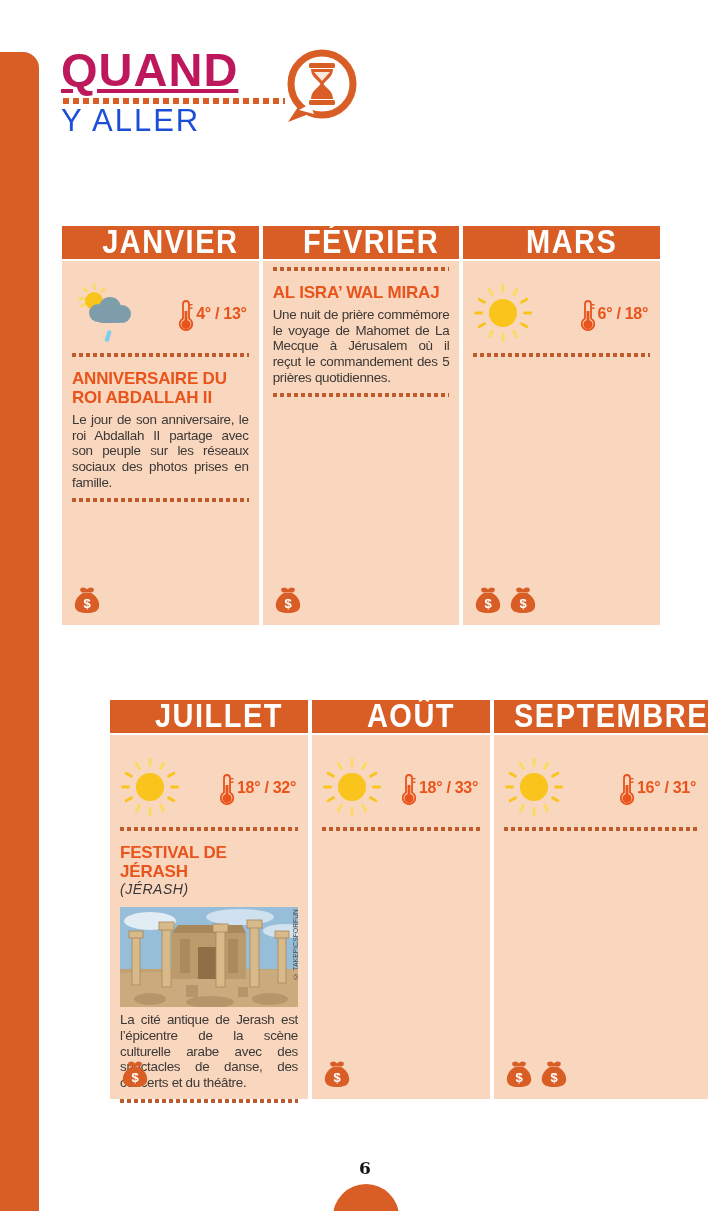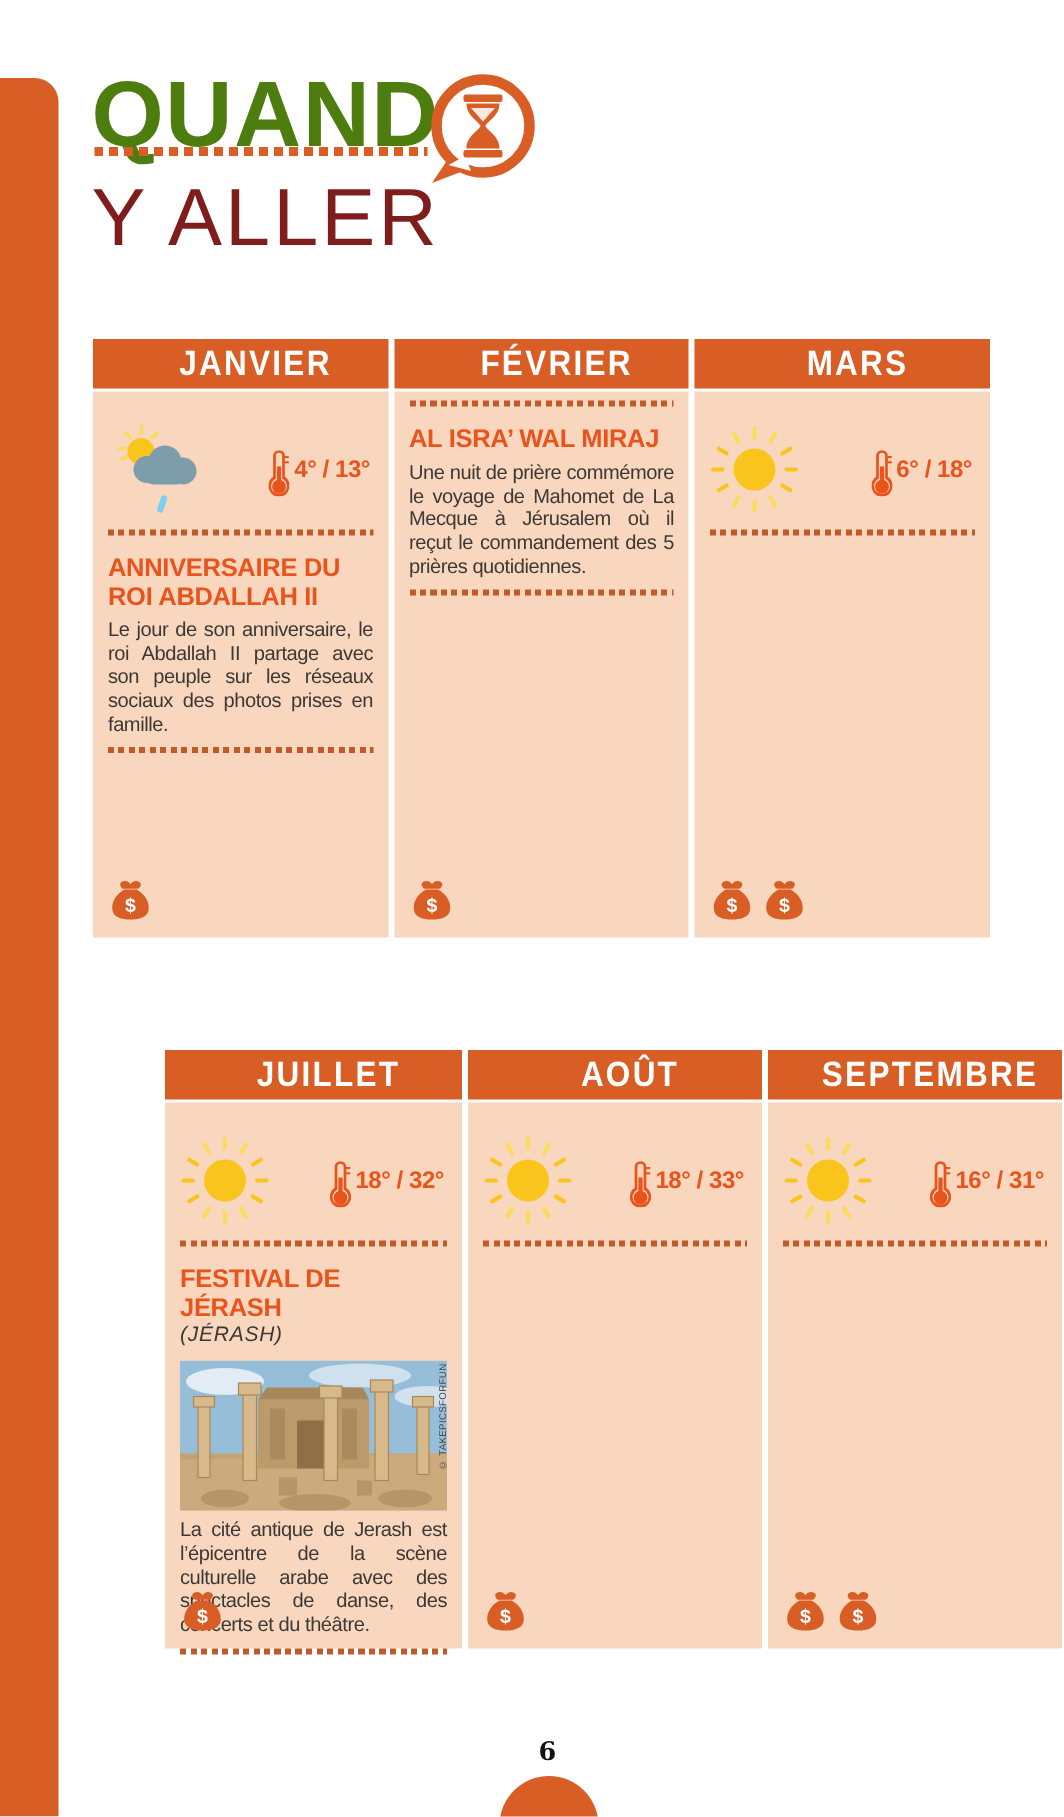--- a/index.html
+++ b/index.html
@@ -4,34 +4,34 @@
 <style>
   html,body{margin:0;padding:0;}
   body{
     width:709px;height:1211px;position:relative;background:#ffffff;
     font-family:"Liberation Sans",sans-serif;overflow:hidden;
   }
   
   .side-strip{position:absolute;left:0;top:52px;width:39px;height:1159px;
     background:#d95e26;border-radius:0 16px 0 0;}
   
-  .title-quand{position:absolute;left:61px;top:46px;font-size:62px;font-weight:800;
-    color:#4d7c0f;letter-spacing:1px;line-height:1;}
+  .title-quand{position:absolute;left:61px;top:46px;font-size:47px;font-weight:800;
+    color:#be185d;letter-spacing:1px;line-height:1;text-decoration:underline;}
   .title-dots{position:absolute;left:63px;top:98px;width:222px;height:6px;
     background-image:repeating-linear-gradient(90deg,#d95e26 0 6px,transparent 6px 10px);}
-  .title-yaller{position:absolute;left:61px;top:118px;font-size:54px;font-weight:400;
-    color:#7f1d1d;letter-spacing:2px;line-height:1;}
+  .title-yaller{position:absolute;left:61px;top:105px;font-size:31px;font-weight:400;
+    color:#1d4ed8;letter-spacing:2px;line-height:1;}
   .bubble-icon{position:absolute;left:280px;top:48px;}
   
   .grid{position:absolute;left:62px;width:598px;display:flex;gap:4px;}
   .row1{top:226px;}
   .row2{top:700px;margin-left:48px;}
   .card{flex:1;display:flex;flex-direction:column;}
   .card-header{height:33px;background:#d95e26;color:#ffffff;display:flex;
-    align-items:center;justify-content:center;font-size:21px;font-weight:bold;
+    align-items:center;justify-content:center;font-size:29px;font-weight:bold;
     letter-spacing:1.5px;margin-bottom:2px;transform-origin:center;padding-left:20px;}
   .card-header span{display:inline-block;transform:scaleY(1.12);}
   .card-body{background:#f9d6be;height:364px;position:relative;
     padding:0 10px;box-sizing:border-box;}
   .weather{margin-top:20px;height:66px;display:flex;align-items:center;
     justify-content:space-between;}
   .temp-group{display:flex;align-items:center;gap:3px;margin-right:2px;}
   .temp-value{font-size:16px;font-weight:bold;color:#e8541c;letter-spacing:-0.3px;white-space:nowrap;}
   .dots{height:4px;margin-top:6px;
     background-image:repeating-linear-gradient(90deg,#c05a2b 0 4px,transparent 4px 7px);}

